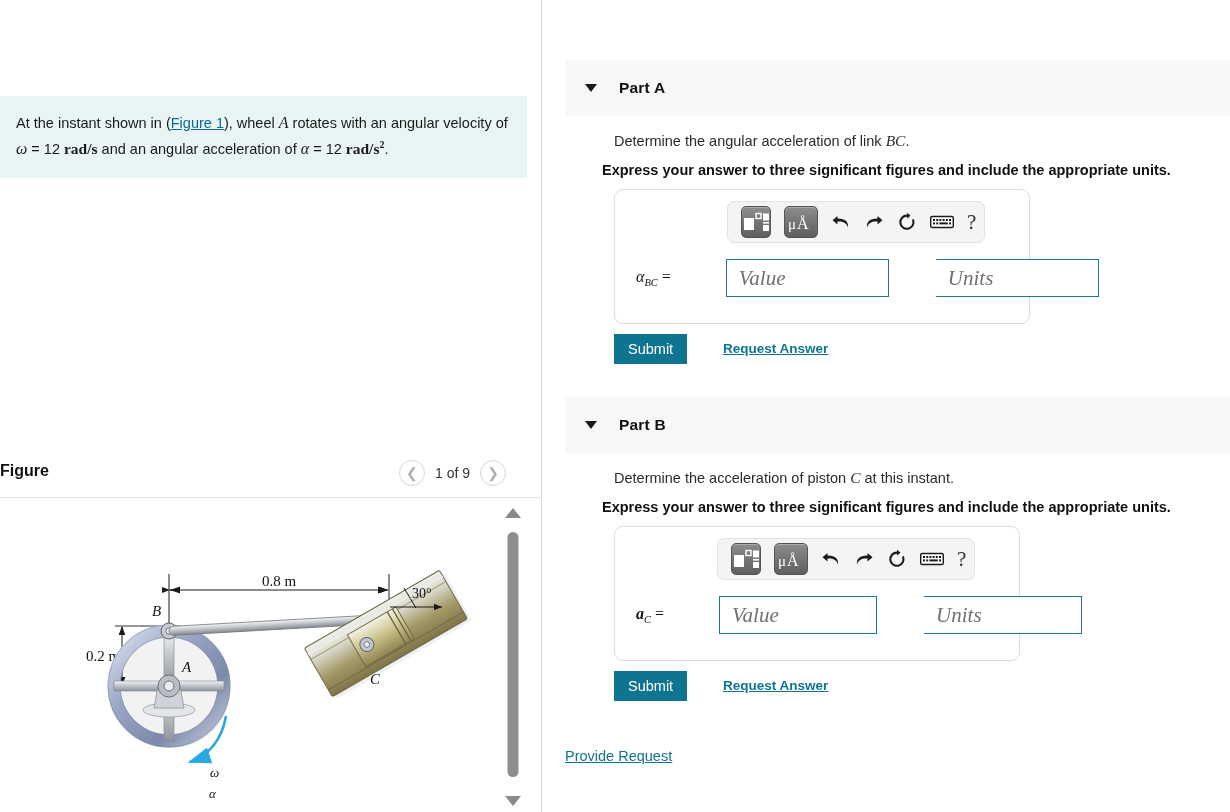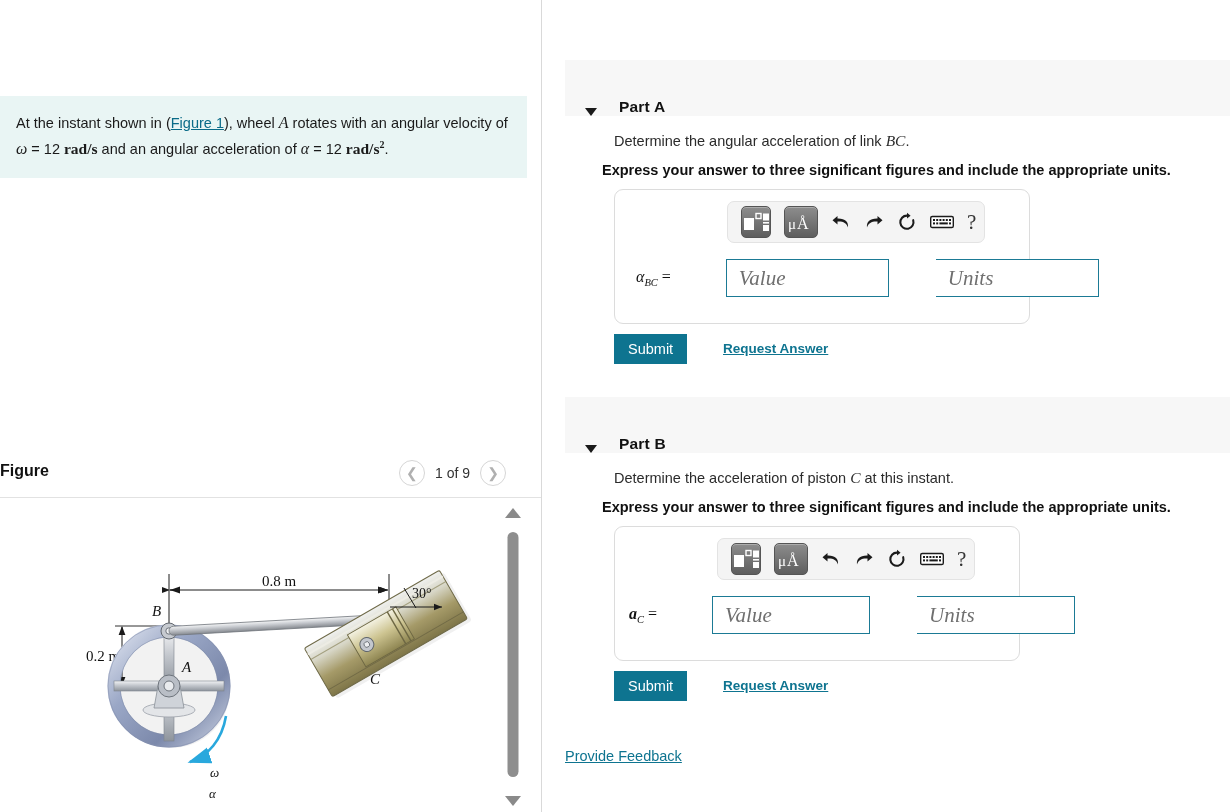--- a/index.html
+++ b/index.html
@@ -82,21 +82,21 @@
     position: absolute; left: 0; top: 6px; width: 11px; height: 245px;
     background: #8e8e8e; border-radius: 6px;
   }
 
   
   .right-pane { position: absolute; left: 542px; top: 0; width: 688px; height: 812px; }
 
   .part-header {
     position: absolute; left: 23px; width: 665px; height: 56px;
     background: #f7f7f7;
-    display: flex; align-items: flex-end; gap: 22px; padding-left: 20px;
+    display: flex; align-items: center; gap: 22px; padding-left: 20px;
   }
   .caret {
     width: 0; height: 0; border-left: 6px solid transparent; border-right: 6px solid transparent;
     border-top: 8px solid #1a1a1a;
   }
   .part-label { font-size: 15.5px; font-weight: bold; color: #111; letter-spacing: .2px; }
 
   .q-line {
     position: absolute; left: 72px; font-size: 14.5px; color: #2b2b2b;
   }
@@ -432,25 +432,25 @@
               <rect x="3" y="8.4" width="2" height="2"></rect>
                 <rect x="6.2" y="8.4" width="2" height="2"></rect>
               <rect x="9.4" y="8.4" width="8.4" height="2"></rect>
                 <rect x="19" y="8.4" width="2" height="2"></rect>
             </g>
           </svg>
         </div>
         <div class="tb-help">?</div>
       </div>
 
-      <div class="ans-row" style="left:14px; top:69px;align-items:center;">
+      <div class="ans-row" style="left:21px; top:69px;align-items:center;">
         <span class="ans-symbol"><i style="font-weight:bold">a</i><sub>C</sub><span> =</span></span>
         <input class="ans-input" style="width: 158px;" placeholder="Value">
         <input class="ans-input" style="width: 158px; border-left: none;" placeholder="Units">
       </div>
     </div>
 
     <button class="submit-btn" style="left:72px; top:671px;">Submit</button>
     <div class="req-link" style="left:172px; top:678px;">Request Answer</div>
 
-    <div class="feedback-link">Provide Feedback</div>
+    <div class="feedback-link">Provide Request</div>
   </div>
 </div>
 
 </body></html>

